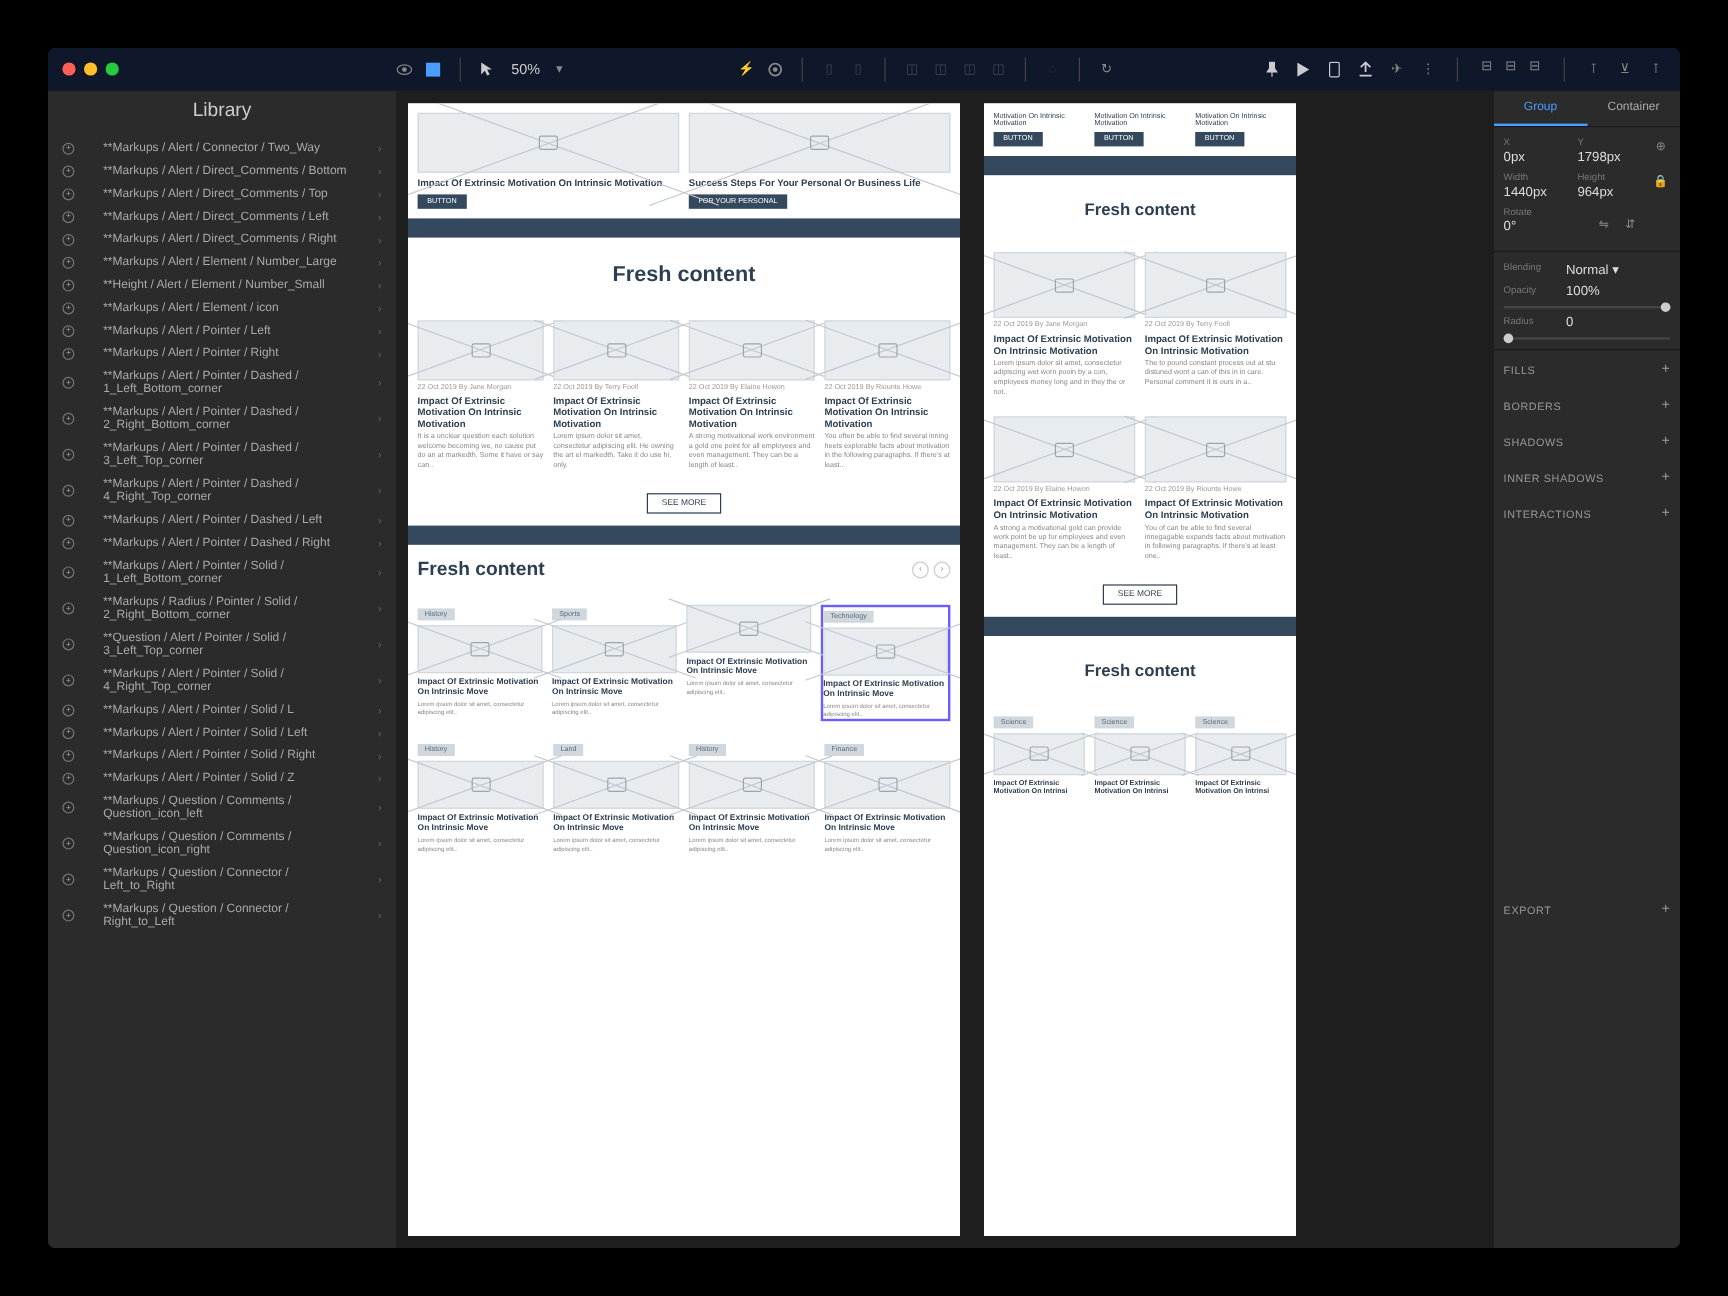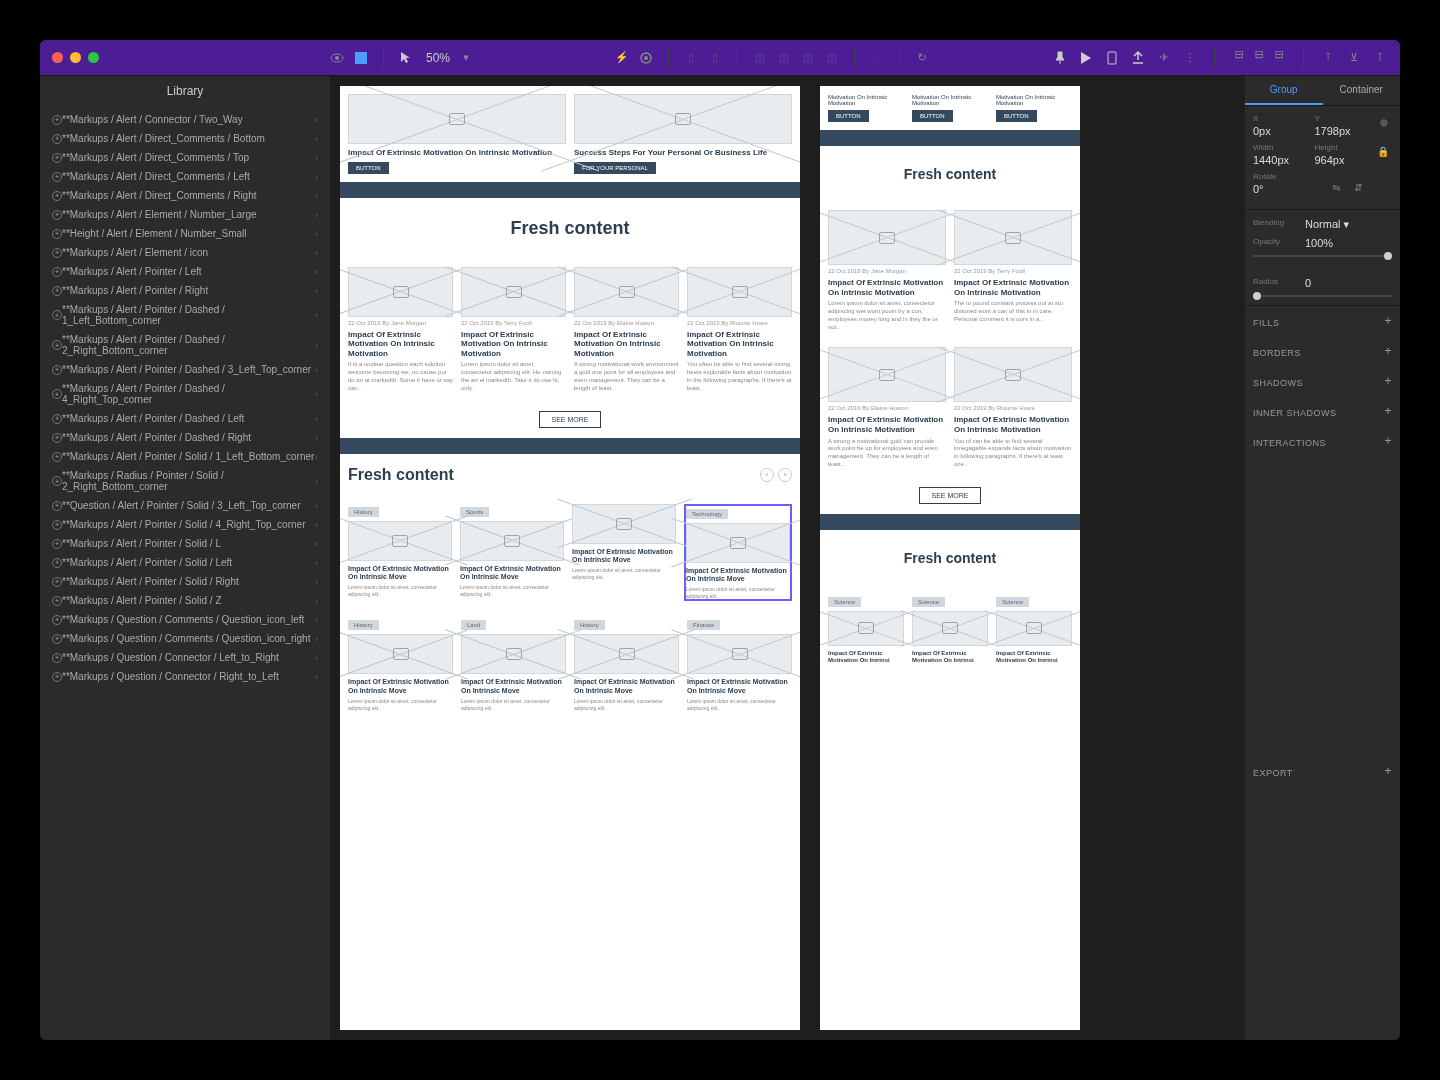--- a/index.html
+++ b/index.html
@@ -1,33 +1,33 @@
 <!DOCTYPE html>
 <html><head>
 <meta charset="utf-8">
 <style>
 *{margin:0;padding:0;box-sizing:border-box;font-family:-apple-system,BlinkMacSystemFont,sans-serif}
 body{background:#000;width:1440px;height:1080px;overflow:hidden;font-size:11px}
 .app{position:absolute;left:40px;top:40px;right:40px;bottom:40px;background:#2b2b2b;display:flex;flex-direction:column;border-radius:6px;overflow:hidden}
-.toolbar{height:36px;background:#4c1d95;display:flex;align-items:center;padding:0 12px;border-bottom:1px solid #1a1a1a}
+.toolbar{height:36px;background:#0f172a;display:flex;align-items:center;padding:0 12px;border-bottom:1px solid #1a1a1a}
 .traffic{display:flex;gap:7px;margin-right:230px}
 .dot{width:11px;height:11px;border-radius:50%}
 .dot.r{background:#ff5f56}.dot.y{background:#ffbd2e}.dot.g{background:#27c93f}
 .tb-group{display:flex;align-items:center;gap:8px;color:#999}
 .tb-ico{width:16px;height:16px;display:flex;align-items:center;justify-content:center;cursor:pointer;color:#888}
 .tb-ico.blue{color:#4a9eff}
 .tb-sep{width:1px;height:20px;background:#444;margin:0 6px}
 .zoom{color:#ccc;font-size:12px;margin-left:4px}
 .tb-right{margin-left:auto;display:flex;align-items:center;gap:10px}
 .main{flex:1;display:flex;overflow:hidden}
 .sidebar{width:290px;background:#2b2b2b;display:flex;flex-direction:column;overflow:hidden}
-.sb-title{text-align:center;color:#ccc;padding:8px;font-size:12px}
+.sb-title{text-align:center;color:#ccc;padding:8px;font-size:16px}
 .search{margin:4px 10px;background:#3a3a3a;border-radius:4px;padding:6px 10px;color:#888;font-size:11px}
 .lib-list{flex:1;overflow-y:auto;padding:4px 0}
-.lib-item{display:flex;align-items:center;padding:4px 12px;color:#aaa;font-size:10px;cursor:pointer;gap:0}
+.lib-item{display:flex;align-items:center;padding:4px 12px;color:#aaa;font-size:10px;cursor:pointer;gap:24px}
 .lib-plus{width:10px;height:10px;border:1px solid #777;border-radius:50%;display:flex;align-items:center;justify-content:center;font-size:7px;flex-shrink:0}
 .lib-chev{margin-left:auto;color:#666;font-size:9px}
 .canvas{flex:1;background:#1e1e1e;display:flex;gap:20px;padding:10px;overflow:hidden}
 .artboard{background:#fff;overflow:hidden;position:relative}
 .ab1{width:460px;height:100%}
 .ab2{width:260px;height:100%}
 .card-row{display:flex;gap:8px;padding:8px}
 .card{flex:1;min-width:0}
 .ph{background:#e8ecef;border:1px solid #d0d7dd;height:50px;position:relative;display:flex;align-items:center;justify-content:center}
 .ph::before,.ph::after{content:'';position:absolute;background:#c0c8d0}
@@ -506,21 +506,21 @@
             <div class="insp-label" style="width:40px">Blending</div>
             <div class="insp-val">Normal ▾</div>
           </div>
         <div class="insp-row">
             <div class="insp-label" style="width:40px">Opacity</div>
             <div class="insp-val">100%</div>
           </div>
         <div class="slider">
             <div class="slider-thumb" style="right:0"></div>
           </div>
-        <div class="insp-row" style="margin-top:20px">
+        <div class="insp-row" style="margin-top:6px">
             <div class="insp-label" style="width:40px">Radius</div>
             <div class="insp-val">0</div>
           </div>
         <div class="slider">
             <div class="slider-thumb" style="left:0"></div>
           </div>
       </div>
       <div id="insp-sections">
           <div class="insp-head">
             <span>FILLS</span>

